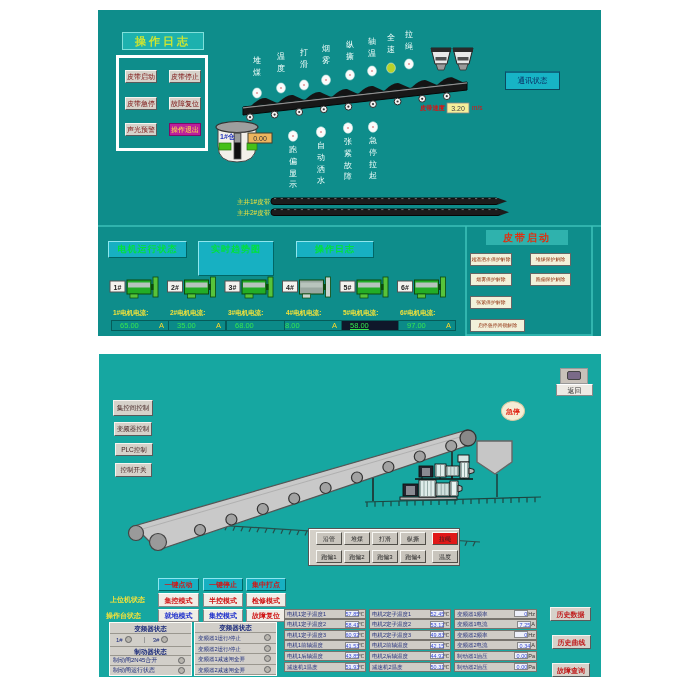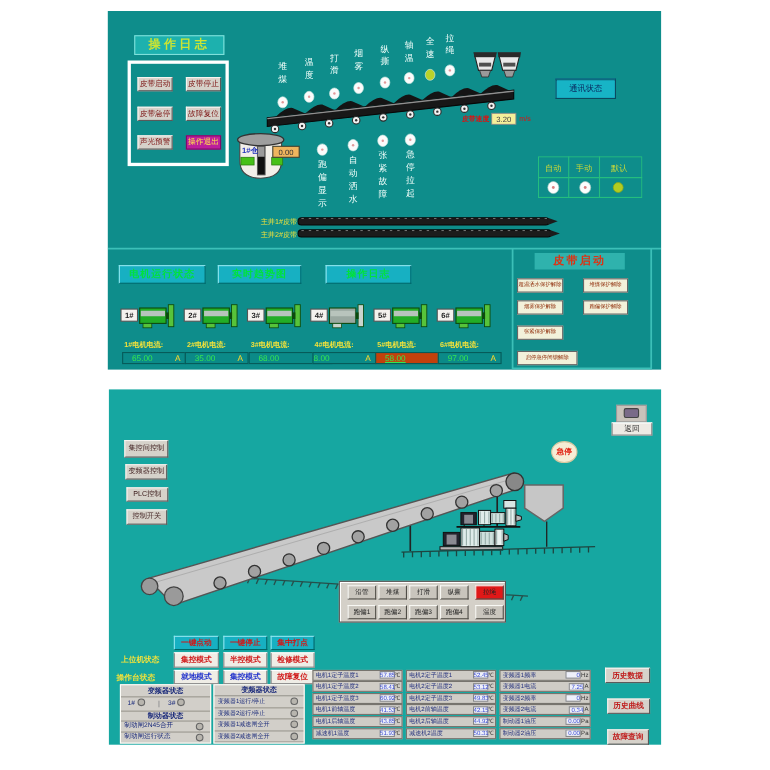--- a/index.html
+++ b/index.html
@@ -305,41 +305,24 @@
         <rect x="316.5" y="270" width="24" height="14" fill="#23ad26" stroke="#0c4a0e" stroke-width="1"></rect>
 <rect x="317.5" y="272.5" width="22" height="5" fill="#b8c4bc"></rect>
 <rect x="319.5" y="284" width="8" height="4" fill="#57c33a" stroke="#0c4a0e" stroke-width="0.7"></rect>
 <rect x="342.5" y="267" width="5" height="20" fill="#57c33a" stroke="#0c4a0e" stroke-width="0.8"></rect>
 <rect x="340.5" y="274" width="2.5" height="6" fill="#0c4a0e"></rect>
       </g>
 </svg>
 
 <div class="abs" style="left:407px;top:61px;width:55px;height:19px;background:#17b4c6;border:1px solid #0a4a60;border-top:2px solid #0d6a80;color:#0a2a60;font-size:7.5px;line-height:16px;text-align:center;">通讯状态</div>
 
-<div class="abs" style="left:391px;top:132px;width:95px;height:38px;">
-<svg width="95" height="38" viewBox="0 0 95 38">
-<g stroke="#25bd7e" stroke-width="1" fill="none">
-          <rect x="0.5" y="0.5" width="94" height="37"></rect>
-          <line x1="28" y1="0" x2="28" y2="38"></line>
-          <line x1="56" y1="0" x2="56" y2="38"></line>
-          <line x1="0" y1="19.5" x2="95" y2="19.5"></line>
-        </g>
-<text x="14" y="13" font-size="7.5" fill="#c8d838" text-anchor="middle">自动</text>
-<text x="42" y="13" font-size="7.5" fill="#c8d838" text-anchor="middle">手动</text>
-<text x="74" y="13" font-size="7.5" fill="#c8d838" text-anchor="middle">默认</text>
-<ellipse cx="14" cy="28.5" rx="5" ry="5.5" fill="#fdfdfd" stroke="#aaccc4" stroke-width="0.6"></ellipse>
-        <circle cx="14" cy="28.5" r="1.3" fill="#d98080"></circle>
-<ellipse cx="43" cy="28.5" rx="5" ry="5.5" fill="#fdfdfd" stroke="#aaccc4" stroke-width="0.6"></ellipse>
-        <circle cx="43" cy="28.5" r="1.3" fill="#d98080"></circle>
-<circle cx="73" cy="28.5" r="4.5" fill="#b2cc20" stroke="#8aa816" stroke-width="0.7"></circle>
-</svg></div>
 
 <div class="cy" style="left:10px;top:231px;width:79px;height:17px;color:#00e23c;font-size:9px;font-weight:bold;line-height:15px;letter-spacing:1px;">电机运行状态</div>
 
-<div class="cy" style="left:100px;top:231px;width:76px;height:17px;color:#00e23c;font-size:9px;font-weight:bold;line-height:15px;letter-spacing:1px;">实时趋势图</div>
+<div class="cy" style="left:100px;top:231px;width:76px;height:35px;color:#00e23c;font-size:9px;font-weight:bold;line-height:15px;letter-spacing:1px;">实时趋势图</div>
 
 <div class="cy" style="left:198px;top:231px;width:78px;height:17px;color:#00e23c;font-size:9px;font-weight:bold;line-height:15px;letter-spacing:1px;">操作日志</div>
 
 <div class="abs" style="left:15px;top:299px;width:56px;height:9px;color:#f3e23a;font-size:6.5px;font-weight:bold;">1#电机电流:</div>
 
 <div class="abs" style="left:13px;top:310px;width:58px;height:11px;background:#0b8a88;border:1px solid #065b59;color:#35e650;font-size:7.5px;line-height:9px;"><span style="margin-left:8px;">65.00</span><span style="float:right;margin-right:4px;color:#ffd92b;">A</span></div>
 
 <div class="abs" style="left:72px;top:299px;width:56px;height:9px;color:#f3e23a;font-size:6.5px;font-weight:bold;">2#电机电流:</div>
 
 <div class="abs" style="left:70px;top:310px;width:58px;height:11px;background:#0b8a88;border:1px solid #065b59;color:#35e650;font-size:7.5px;line-height:9px;"><span style="margin-left:8px;">35.00</span><span style="float:right;margin-right:4px;color:#ffd92b;">A</span></div>
@@ -347,21 +330,21 @@
 <div class="abs" style="left:130px;top:299px;width:56px;height:9px;color:#f3e23a;font-size:6.5px;font-weight:bold;">3#电机电流:</div>
 
 <div class="abs" style="left:128px;top:310px;width:76px;height:11px;background:#0b8a88;border:1px solid #065b59;color:#35e650;font-size:7.5px;line-height:9px;"><span style="margin-left:8px;">68.00</span><span style="float:right;margin-right:4px;color:#ffd92b;">A</span></div>
 
 <div class="abs" style="left:188px;top:299px;width:56px;height:9px;color:#f3e23a;font-size:6.5px;font-weight:bold;">4#电机电流:</div>
 
 <div class="abs" style="left:186px;top:310px;width:58px;height:11px;background:#0b8a88;border:1px solid #065b59;color:#35e650;font-size:7.5px;line-height:9px;"><span style="margin-left:0;">8.00</span><span style="float:right;margin-right:4px;color:#ffd92b;">A</span></div>
 
 <div class="abs" style="left:245px;top:299px;width:56px;height:9px;color:#f3e23a;font-size:6.5px;font-weight:bold;">5#电机电流:</div>
 
-<div class="abs" style="left:243px;top:310px;width:77px;height:11px;background:#c2410c;border:1px solid #065b59;color:#35e650;font-size:7.5px;line-height:9px;text-decoration:underline;"><span style="margin-left:8px;">58.00</span><span style="float:right;margin-right:4px;color:#ffd92b;">A</span></div>
+<div class="abs" style="left:243px;top:310px;width:77px;height:11px;background:#0f172a;border:1px solid #065b59;color:#35e650;font-size:7.5px;line-height:9px;text-decoration:underline;"><span style="margin-left:8px;">58.00</span><span style="float:right;margin-right:4px;color:#ffd92b;">A</span></div>
 
 <div class="abs" style="left:302px;top:299px;width:56px;height:9px;color:#f3e23a;font-size:6.5px;font-weight:bold;">6#电机电流:</div>
 
 <div class="abs" style="left:300px;top:310px;width:58px;height:11px;background:#0b8a88;border:1px solid #065b59;color:#35e650;font-size:7.5px;line-height:9px;"><span style="margin-left:8px;">97.00</span><span style="float:right;margin-right:4px;color:#ffd92b;">A</span></div>
 
 <div class="abs" style="left:388px;top:220px;width:82px;height:15px;background:#2fb2ad;color:#e03010;font-size:10px;font-weight:bold;text-align:center;line-height:15px;letter-spacing:2px;">皮带启动</div>
 
 <div class="pb" style="left:372px;top:243px;width:42px;height:13px;font-size:4.9px;line-height:12px;letter-spacing:0;">超温洒水保护解除</div>
 
 <div class="pb" style="left:432px;top:243px;width:41px;height:13px;font-size:4.9px;line-height:12px;letter-spacing:0;">堆煤保护解除</div>

